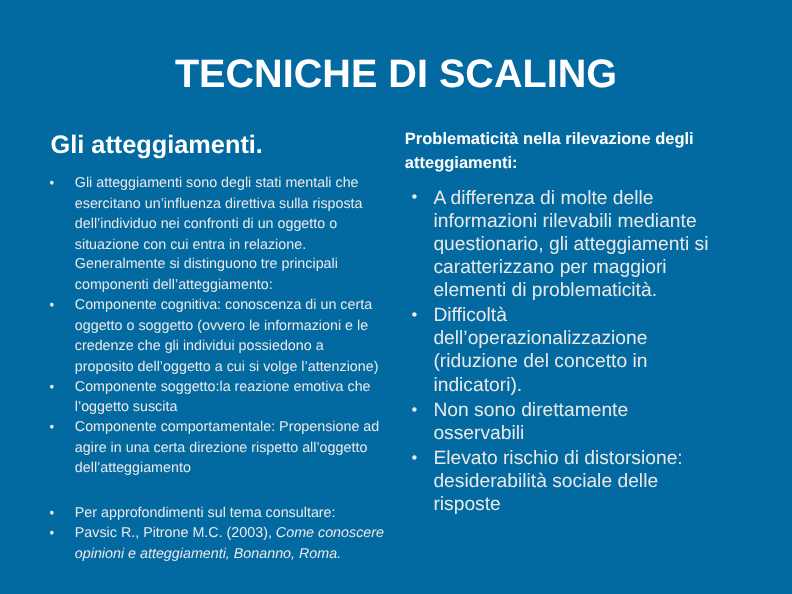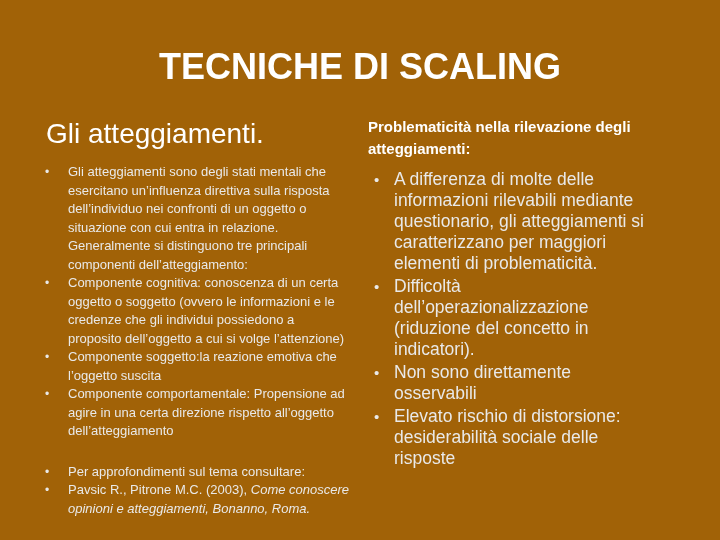--- a/index.html
+++ b/index.html
@@ -8,21 +8,21 @@
     width: 720px;
     height: 540px;
     background: #000000;
     overflow: hidden;
     font-family: "Liberation Sans", sans-serif;
   }
   .slide {
     position: relative;
     width: 720px;
     height: 540px;
-    background: #a16207;
+    background: #0369a1;
     color: #e9e9e9;
   }
   .slide-title {
     position: absolute;
     top: 46px;
     left: 0;
     width: 720px;
     text-align: center;
     font-size: 36px;
     font-weight: bold;
@@ -31,22 +31,22 @@
     line-height: 1.15;
   }
   
   .col-left {
     position: absolute;
     left: 40px;
     top: 118px;
     width: 312px;
   }
   .col-left .heading {
-    font-size: 28px;
-    font-weight: normal;
+    font-size: 23px;
+    font-weight: bold;
     color: #ffffff;
     padding-left: 6px;
     margin-bottom: 13px;
     line-height: 1.15;
   }
   .col-left .bullets { font-size: 13px; line-height: 18.5px; color: #e9e9e9; }
   .bullet-item {
     position: relative;
     padding-left: 28px;
     box-sizing: border-box;

